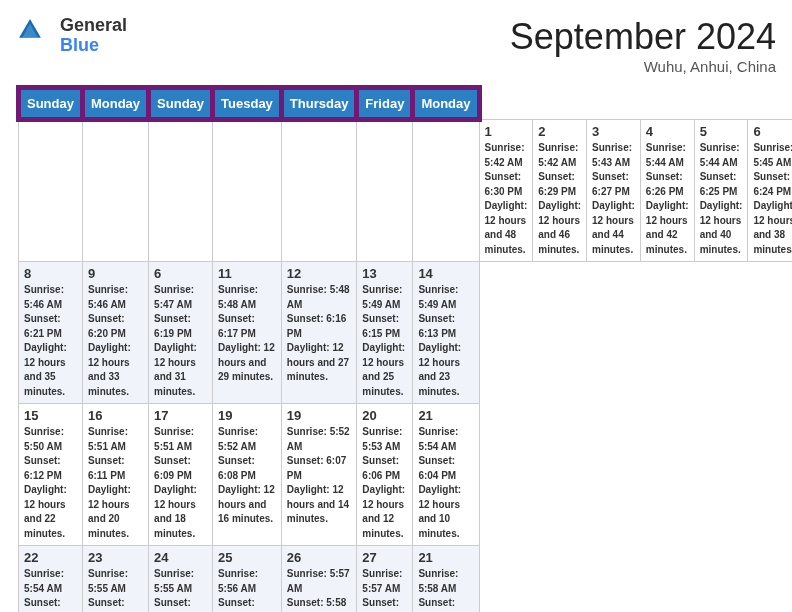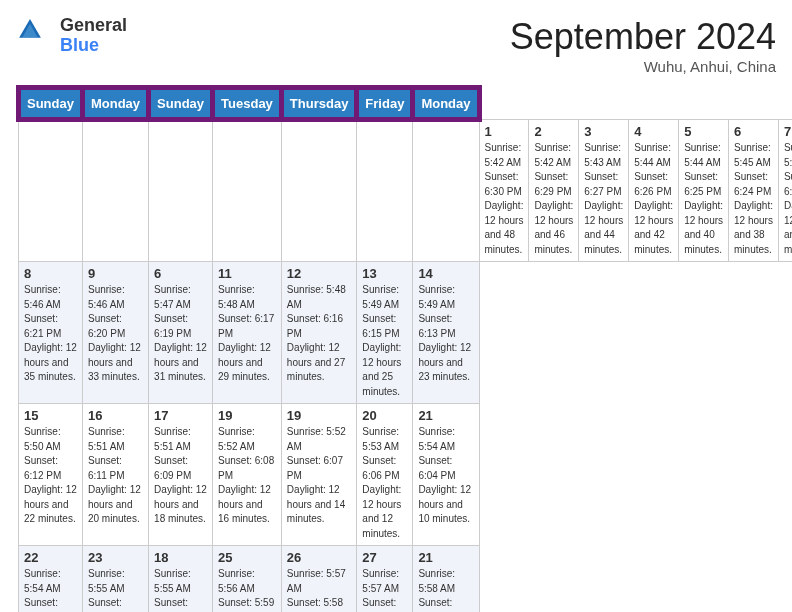--- a/index.html
+++ b/index.html
@@ -72,20 +72,21 @@
     .day-num {
       font-size: 13px;
       font-weight: bold;
       display: block;
       margin-bottom: 2px;
     }
     .day-info {
       font-size: 10px;
       line-height: 1.45;
       color: #333;
+      font-weight: bold;
     }
     .empty-cell {
       background: #f9f9f9;
     }
     tbody tr:nth-child(even) td {
       background-color: #f0f4fa;
     }
     tbody tr:nth-child(odd) td {
       background-color: #ffffff;
     }
@@ -223,21 +224,21 @@
       <tr>
         <td>
           <span class="day-num">22</span>
           <div class="day-info">Sunrise: 5:54 AM<br>Sunset: 6:03 PM<br>Daylight: 12 hours and 8 minutes.</div>
         </td>
         <td>
           <span class="day-num">23</span>
           <div class="day-info">Sunrise: 5:55 AM<br>Sunset: 6:02 PM<br>Daylight: 12 hours and 6 minutes.</div>
         </td>
         <td>
-          <span class="day-num">18</span>
+          <span class="day-num">24</span>
           <div class="day-info">Sunrise: 5:55 AM<br>Sunset: 6:00 PM<br>Daylight: 12 hours and 5 minutes.</div>
         </td>
         <td>
           <span class="day-num">25</span>
           <div class="day-info">Sunrise: 5:56 AM<br>Sunset: 5:59 PM<br>Daylight: 12 hours and 3 minutes.</div>
         </td>
         <td>
           <span class="day-num">26</span>
           <div class="day-info">Sunrise: 5:57 AM<br>Sunset: 5:58 PM<br>Daylight: 12 hours and 1 minute.</div>
         </td>

